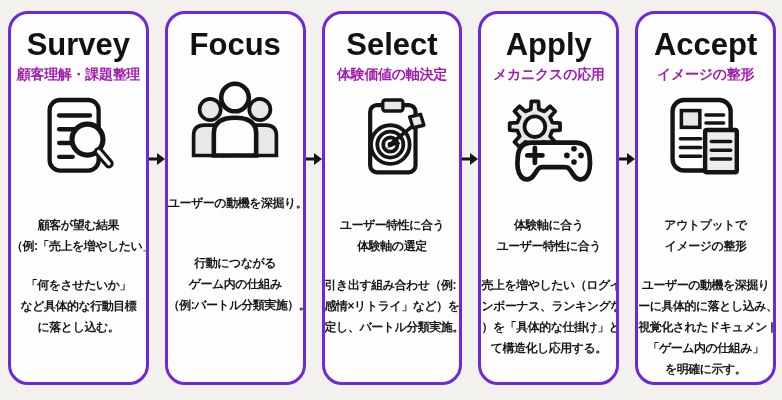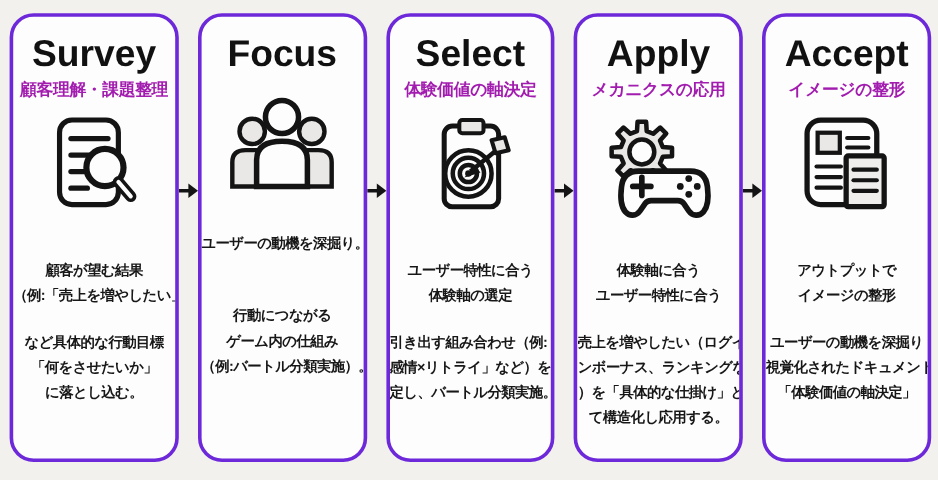--- a/index.html
+++ b/index.html
@@ -51,22 +51,22 @@
         <line x1="74" y1="65" x2="86" y2="79" stroke="#141414" stroke-width="11" stroke-linecap="round"></line>
         <line x1="74" y1="65" x2="86" y2="79" stroke="#fdfdfd" stroke-width="4" stroke-linecap="round"></line>
       </svg>
     </div>
     <div class="cardbody">
       <div class="p1">
         <div class="line">顧客が望む結果</div>
         <div class="line">（例:「売上を増やしたい」）</div>
       </div>
       <div class="p2">
+        <div class="line">「何をさせたいか」</div>
         <div class="line">など具体的な行動目標</div>
-        <div class="line">「何をさせたいか」</div>
         <div class="line">に落とし込む。</div>
       </div>
     </div>
   </div>
 
   <div class="gap">
     <svg width="16" height="18" viewBox="0 0 16 18">
       <line x1="0" y1="9" x2="9" y2="9" stroke="#141414" stroke-width="3"></line>
       <polygon points="8,3 16,9 8,15" fill="#141414"></polygon>
     </svg>
@@ -194,19 +194,21 @@
         <line x1="56" y1="72" x2="78" y2="72" class="st" stroke-width="4" stroke-linecap="round"></line>
       </svg>
     </div>
     <div class="cardbody">
       <div class="p1">
         <div class="line">アウトプットで</div>
         <div class="line">イメージの整形</div>
       </div>
       <div class="p2">
         <div class="line">ユーザーの動機を深掘り</div>
+        <div class="line">ーに具体的に落とし込み、</div>
         <div class="line">視覚化されたドキュメントで</div>
-        <div class="line">「体験価値の軸決定」</div>
+        <div class="line">「ゲーム内の仕組み」</div>
+        <div class="line">を明確に示す。</div>
       </div>
     </div>
   </div>
 
 </div>
 
 </body></html>

